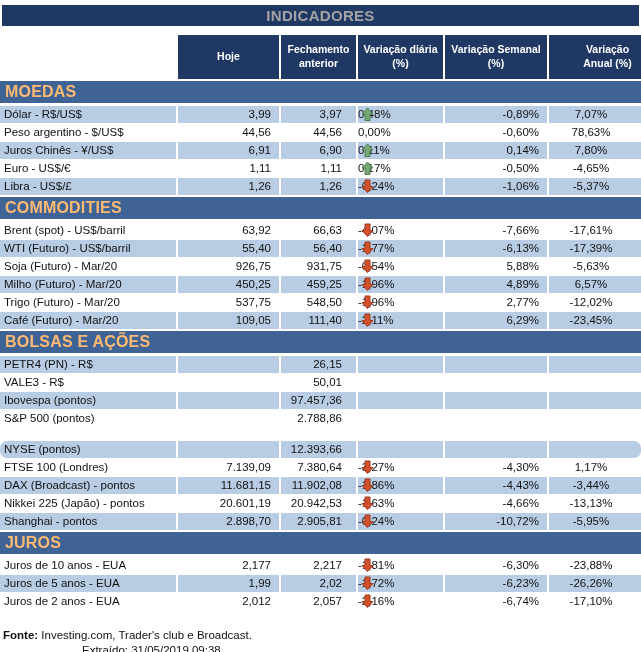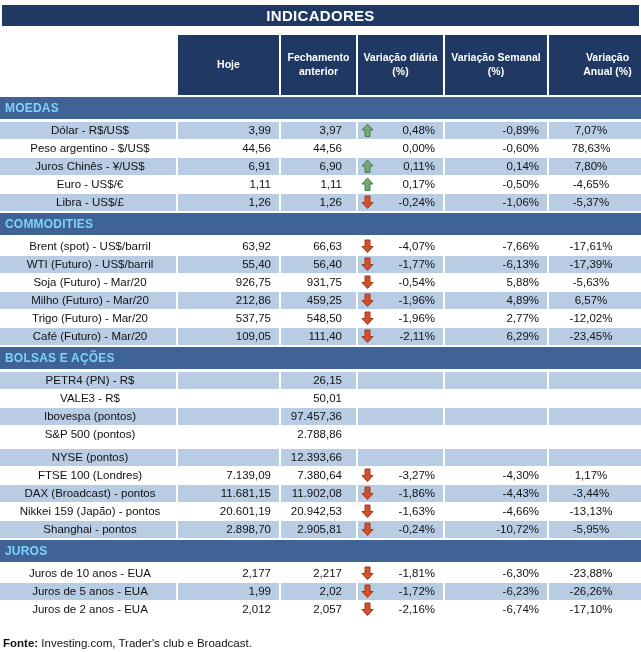--- a/index.html
+++ b/index.html
@@ -9,49 +9,49 @@
     --ink:#111111;
   }
   *{box-sizing:border-box;margin:0;padding:0;}
   body{
     width:641px;height:652px;background:#ffffff;overflow:hidden;
     font-family:"Liberation Sans", sans-serif;color:var(--ink);
   }
   .sheet{width:641px;height:652px;padding-top:5px;}
   .title-bar{
     height:21px;margin:0 2px 9px 2px;background:var(--navy);
-    color:#ffffff;font-weight:bold;font-size:15px;text-align:center;
+    color:#a3a3a3;font-weight:bold;font-size:15px;text-align:center;
     line-height:21px;letter-spacing:.3px;
   }
-  .header-row{display:flex;height:60px;}
+  .header-row{display:flex;height:44px;}
   .h-spacer{width:178px;background:#fff;}
   .hcell{
     background:var(--navy);color:#fff;font-weight:bold;font-size:10.5px;
     display:flex;align-items:center;justify-content:center;text-align:center;
     line-height:1.3;padding:0 3px;border-right:2px solid #fff;
   }
   .hcell:last-child{border-right:none;padding-left:28px;}
   .w-hoje{width:103px;}
   .w-fech{width:77px;}
   .w-diaria{width:87px;}
   .w-semanal{width:104px;}
   .w-anual{width:92px;}
   .band{
     height:22px;margin:2px 0 3px 0;background:var(--band);
-    color:#7dd3fc;font-weight:bold;font-size:12px;line-height:22px;
+    color:#fdba74;font-weight:bold;font-size:16px;line-height:22px;
     padding-left:5px;letter-spacing:.2px;
   }
   .row{display:flex;height:17px;margin-bottom:1px;background:#fff;font-size:11.5px;}
   .row.shaded{background:var(--stripe);}
-  .row.gap-before{margin-top:6px;}
+  .row.gap-before{margin-top:14px;border-radius:7px;}
   .cell{border-right:2px solid #fff;line-height:17px;overflow:hidden;white-space:nowrap;}
-  .c-label{width:178px;padding-left:4px;text-align:center;}
+  .c-label{width:178px;padding-left:4px;text-align:left;}
   .c-hoje{width:103px;text-align:right;padding-right:8px;}
   .c-fech{width:77px;text-align:right;padding-right:14px;}
-  .c-diaria{width:87px;text-align:right;padding-right:8px;position:relative;}
+  .c-diaria{width:87px;text-align:left;padding-right:8px;position:relative;}
   .c-semanal{width:104px;text-align:right;padding-right:8px;}
   .c-anual{width:92px;text-align:center;padding-right:8px;border-right:none;}
   .arrow{position:absolute;left:3px;top:1px;width:14px;height:15px;display:block;}
   .arrow svg{display:block;}
   .footer{margin-top:18px;font-size:11.5px;}
   .fonte-line{padding-left:3px;line-height:15px;}
   .fonte-line .bold{font-weight:bold;}
   .extraido-line{padding-left:82px;line-height:15px;}
 </style>
 </head>
@@ -160,21 +160,21 @@
         <div class="cell c-diaria">-0,54%<span class="arrow">
             <svg width="13" height="15" viewBox="0 0 13 15">
               <path d="M6.5 13.5 L1 7.5 L4 7.5 L4 1 L9 1 L9 7.5 L12 7.5 Z" fill="#D4502A" stroke="#9C3A1E" stroke-width="1" stroke-linejoin="round"></path>
             </svg>
           </span></div>
         <div class="cell c-semanal">5,88%</div>
         <div class="cell c-anual">-5,63%</div>
       </div>
       <div class="row shaded">
         <div class="cell c-label">Milho (Futuro) - Mar/20</div>
-        <div class="cell c-hoje">212,86</div>
+        <div class="cell c-hoje">450,25</div>
         <div class="cell c-fech">459,25</div>
         <div class="cell c-diaria">-1,96%<span class="arrow">
             <svg width="13" height="15" viewBox="0 0 13 15">
               <path d="M6.5 13.5 L1 7.5 L4 7.5 L4 1 L9 1 L9 7.5 L12 7.5 Z" fill="#D4502A" stroke="#9C3A1E" stroke-width="1" stroke-linejoin="round"></path>
             </svg>
           </span></div>
         <div class="cell c-semanal">4,89%</div>
         <div class="cell c-anual">6,57%</div>
       </div>
       <div class="row">
@@ -260,21 +260,21 @@
         <div class="cell c-fech">11.902,08</div>
         <div class="cell c-diaria">-1,86%<span class="arrow">
             <svg width="13" height="15" viewBox="0 0 13 15">
               <path d="M6.5 13.5 L1 7.5 L4 7.5 L4 1 L9 1 L9 7.5 L12 7.5 Z" fill="#D4502A" stroke="#9C3A1E" stroke-width="1" stroke-linejoin="round"></path>
             </svg>
           </span></div>
         <div class="cell c-semanal">-4,43%</div>
         <div class="cell c-anual">-3,44%</div>
       </div>
       <div class="row">
-        <div class="cell c-label">Nikkei 159 (Japão) - pontos</div>
+        <div class="cell c-label">Nikkei 225 (Japão) - pontos</div>
         <div class="cell c-hoje">20.601,19</div>
         <div class="cell c-fech">20.942,53</div>
         <div class="cell c-diaria">-1,63%<span class="arrow">
             <svg width="13" height="15" viewBox="0 0 13 15">
               <path d="M6.5 13.5 L1 7.5 L4 7.5 L4 1 L9 1 L9 7.5 L12 7.5 Z" fill="#D4502A" stroke="#9C3A1E" stroke-width="1" stroke-linejoin="round"></path>
             </svg>
           </span></div>
         <div class="cell c-semanal">-4,66%</div>
         <div class="cell c-anual">-13,13%</div>
       </div>

